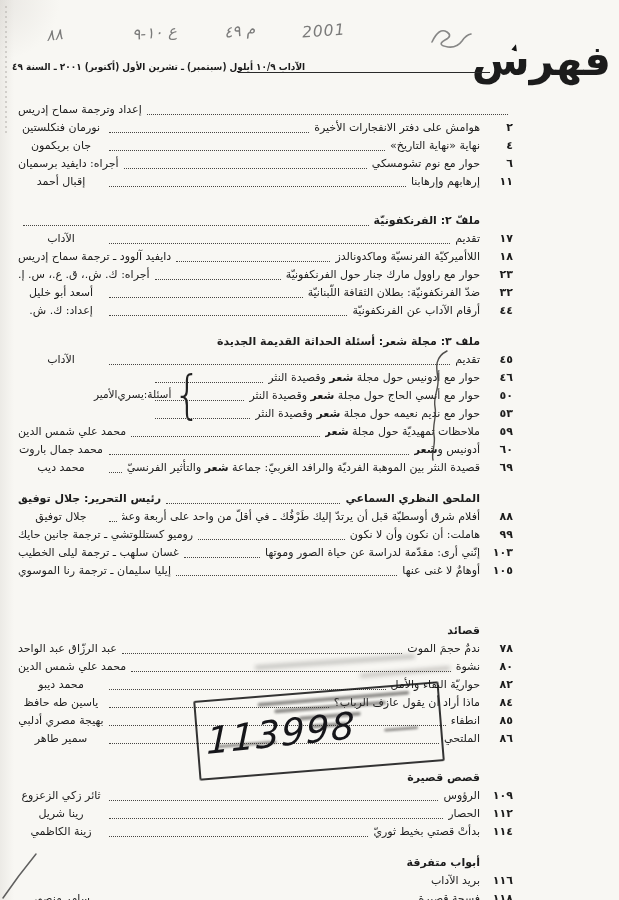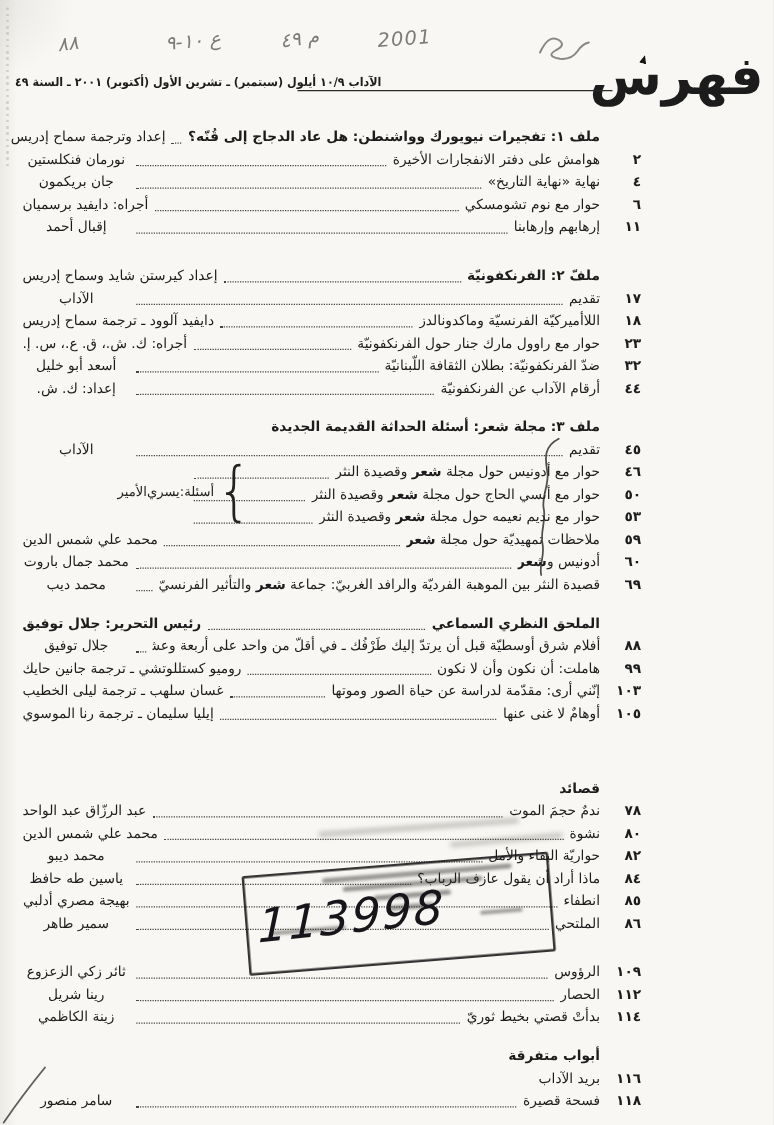--- a/index.html
+++ b/index.html
@@ -78,21 +78,20 @@
 
   <h1 class="page-title">فهرس</h1>
   <div class="hdr-rule"></div>
   <div class="issue-line">الآداب ١٠/٩ أيلول (سبتمبر) ـ تشرين الأول (أكتوبر) ٢٠٠١ ـ السنة ٤٩</div>
   <div class="speck"></div>
   <div class="edge-dots"></div>
 
   <div id="toc">
       <div class="section sec-0">
         <div class="hrow">
-          <span class="htxt">ملف ١: تفجيرات نيويورك وواشنطن: هل عاد الدجاج إلى قُنّه؟</span>
           <span class="dots"></span>
           <span class="author">إعداد وترجمة سماح إدريس</span>
         </div>
         <div class="row">
           <span class="num">٢</span>
           <span class="title"><span>هوامش على دفتر الانفجارات الأخيرة</span></span>
           <span class="dots"></span>
           <span class="author">نورمان فنكلستين</span>
         </div>
         <div class="row">
@@ -111,21 +110,20 @@
           <span class="num">١١</span>
           <span class="title"><span>إرهابهم وإرهابنا</span></span>
           <span class="dots"></span>
           <span class="author">إقبال أحمد</span>
         </div>
       </div>
       <div class="section sec-1">
         <div class="hrow">
           <span class="htxt">ملفّ ٢: الفرنكفونيّة</span>
           <span class="dots"></span>
-          <span class="author">إعداد كيرستن شايد وسماح إدريس</span>
         </div>
         <div class="row">
           <span class="num">١٧</span>
           <span class="title"><span>تقديم</span></span>
           <span class="dots"></span>
           <span class="author">الآداب</span>
         </div>
         <div class="row">
           <span class="num">١٨</span>
           <span class="title"><span>اللاأميركيّة الفرنسيّة وماكدونالدز</span></span>
@@ -272,20 +270,23 @@
           <span class="author">بهيجة مصري أدلبي</span>
         </div>
         <div class="row">
           <span class="num">٨٦</span>
           <span class="title"><span>الملتحي</span></span>
           <span class="dots"></span>
           <span class="author">سمير طاهر</span>
         </div>
       </div>
       <div class="section sec-5">
+        <div class="hrow">
+          <span class="htxt">قصص قصيرة</span>
+        </div>
         <div class="row">
           <span class="num">١٠٩</span>
           <span class="title"><span>الرؤوس</span></span>
           <span class="dots"></span>
           <span class="author">ثائر زكي الزعزوع</span>
         </div>
         <div class="row">
           <span class="num">١١٢</span>
           <span class="title"><span>الحصار</span></span>
           <span class="dots"></span>

